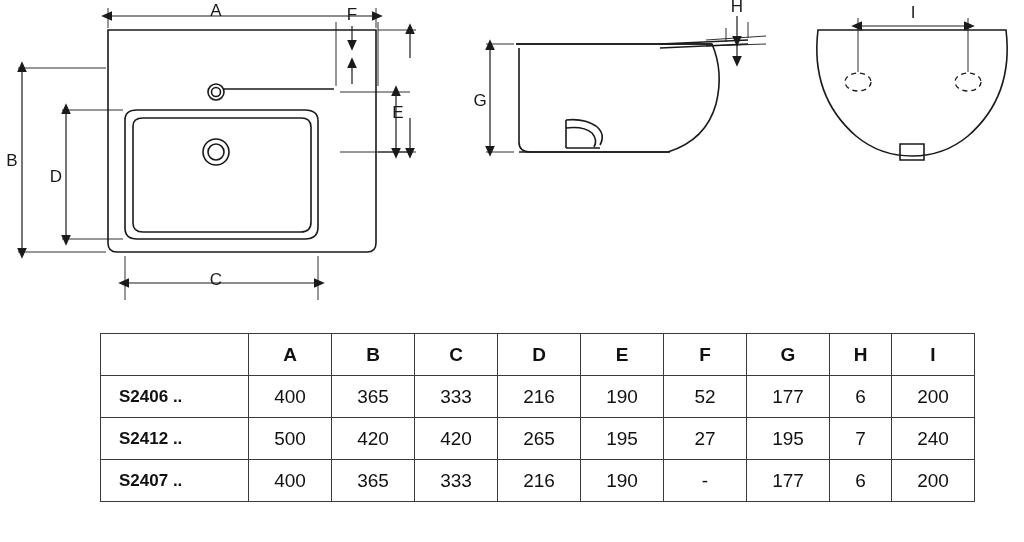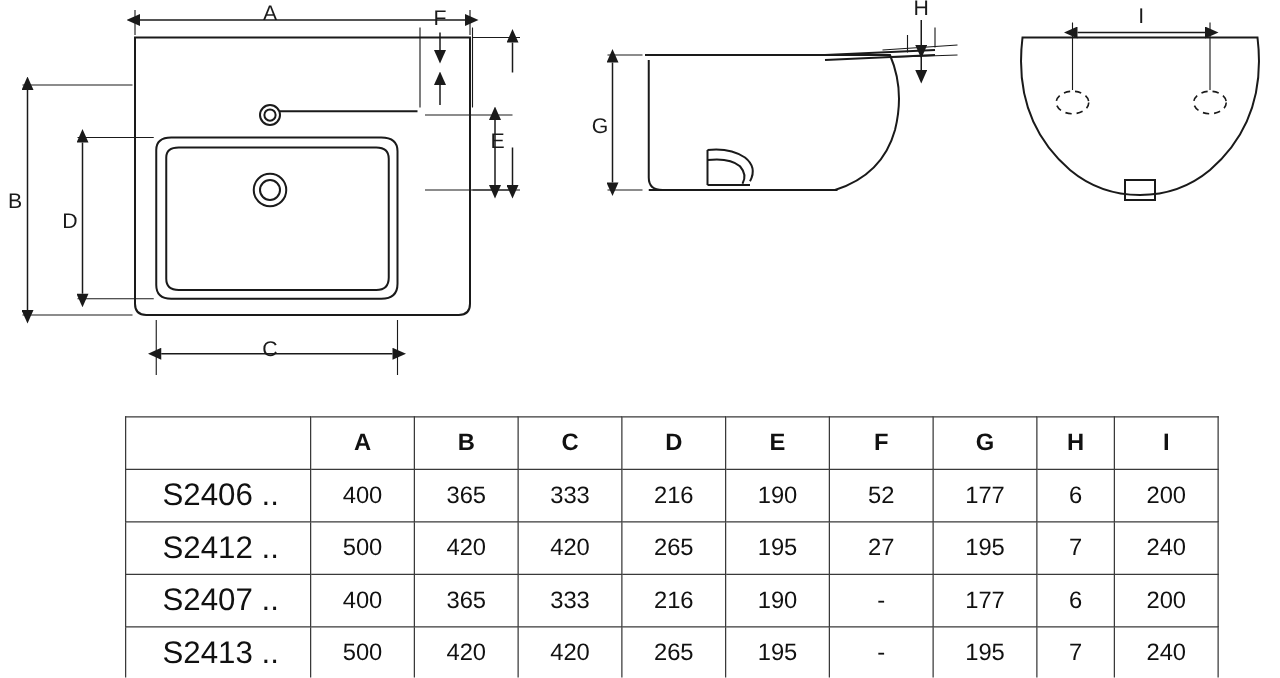--- a/index.html
+++ b/index.html
@@ -55,22 +55,23 @@
     padding: 0;
   }
   table.spec th.corner {
     border-left: 1px solid #3a3a3a;
   }
   table.spec th {
     font-weight: bold;
   }
   table.spec td.model {
     text-align: left;
-    padding-left: 29px;
-    font-size: 25px;
+    padding-left: 18px;
+    font-size: 17px;
+    font-weight: bold;
   }
   col.c-model { width: 148px; }
   col.c-dim   { width: 83px; }
   col.c-h     { width: 62px; }
   col.c-i     { width: 83px; }
 </style>
 </head>
 <body>
 
 <div class="stage">
@@ -248,29 +249,17 @@
           <td>400</td>
           <td>365</td>
           <td>333</td>
           <td>216</td>
           <td>190</td>
           <td>-</td>
           <td>177</td>
           <td>6</td>
           <td>200</td>
         </tr>
-        <tr>
-          <td class="model">S2413 ..</td>
-          <td>500</td>
-          <td>420</td>
-          <td>420</td>
-          <td>265</td>
-          <td>195</td>
-          <td>-</td>
-          <td>195</td>
-          <td>7</td>
-          <td>240</td>
-        </tr>
       </tbody>
     </table>
   </div>
 
 </div>
 
 </body></html>

